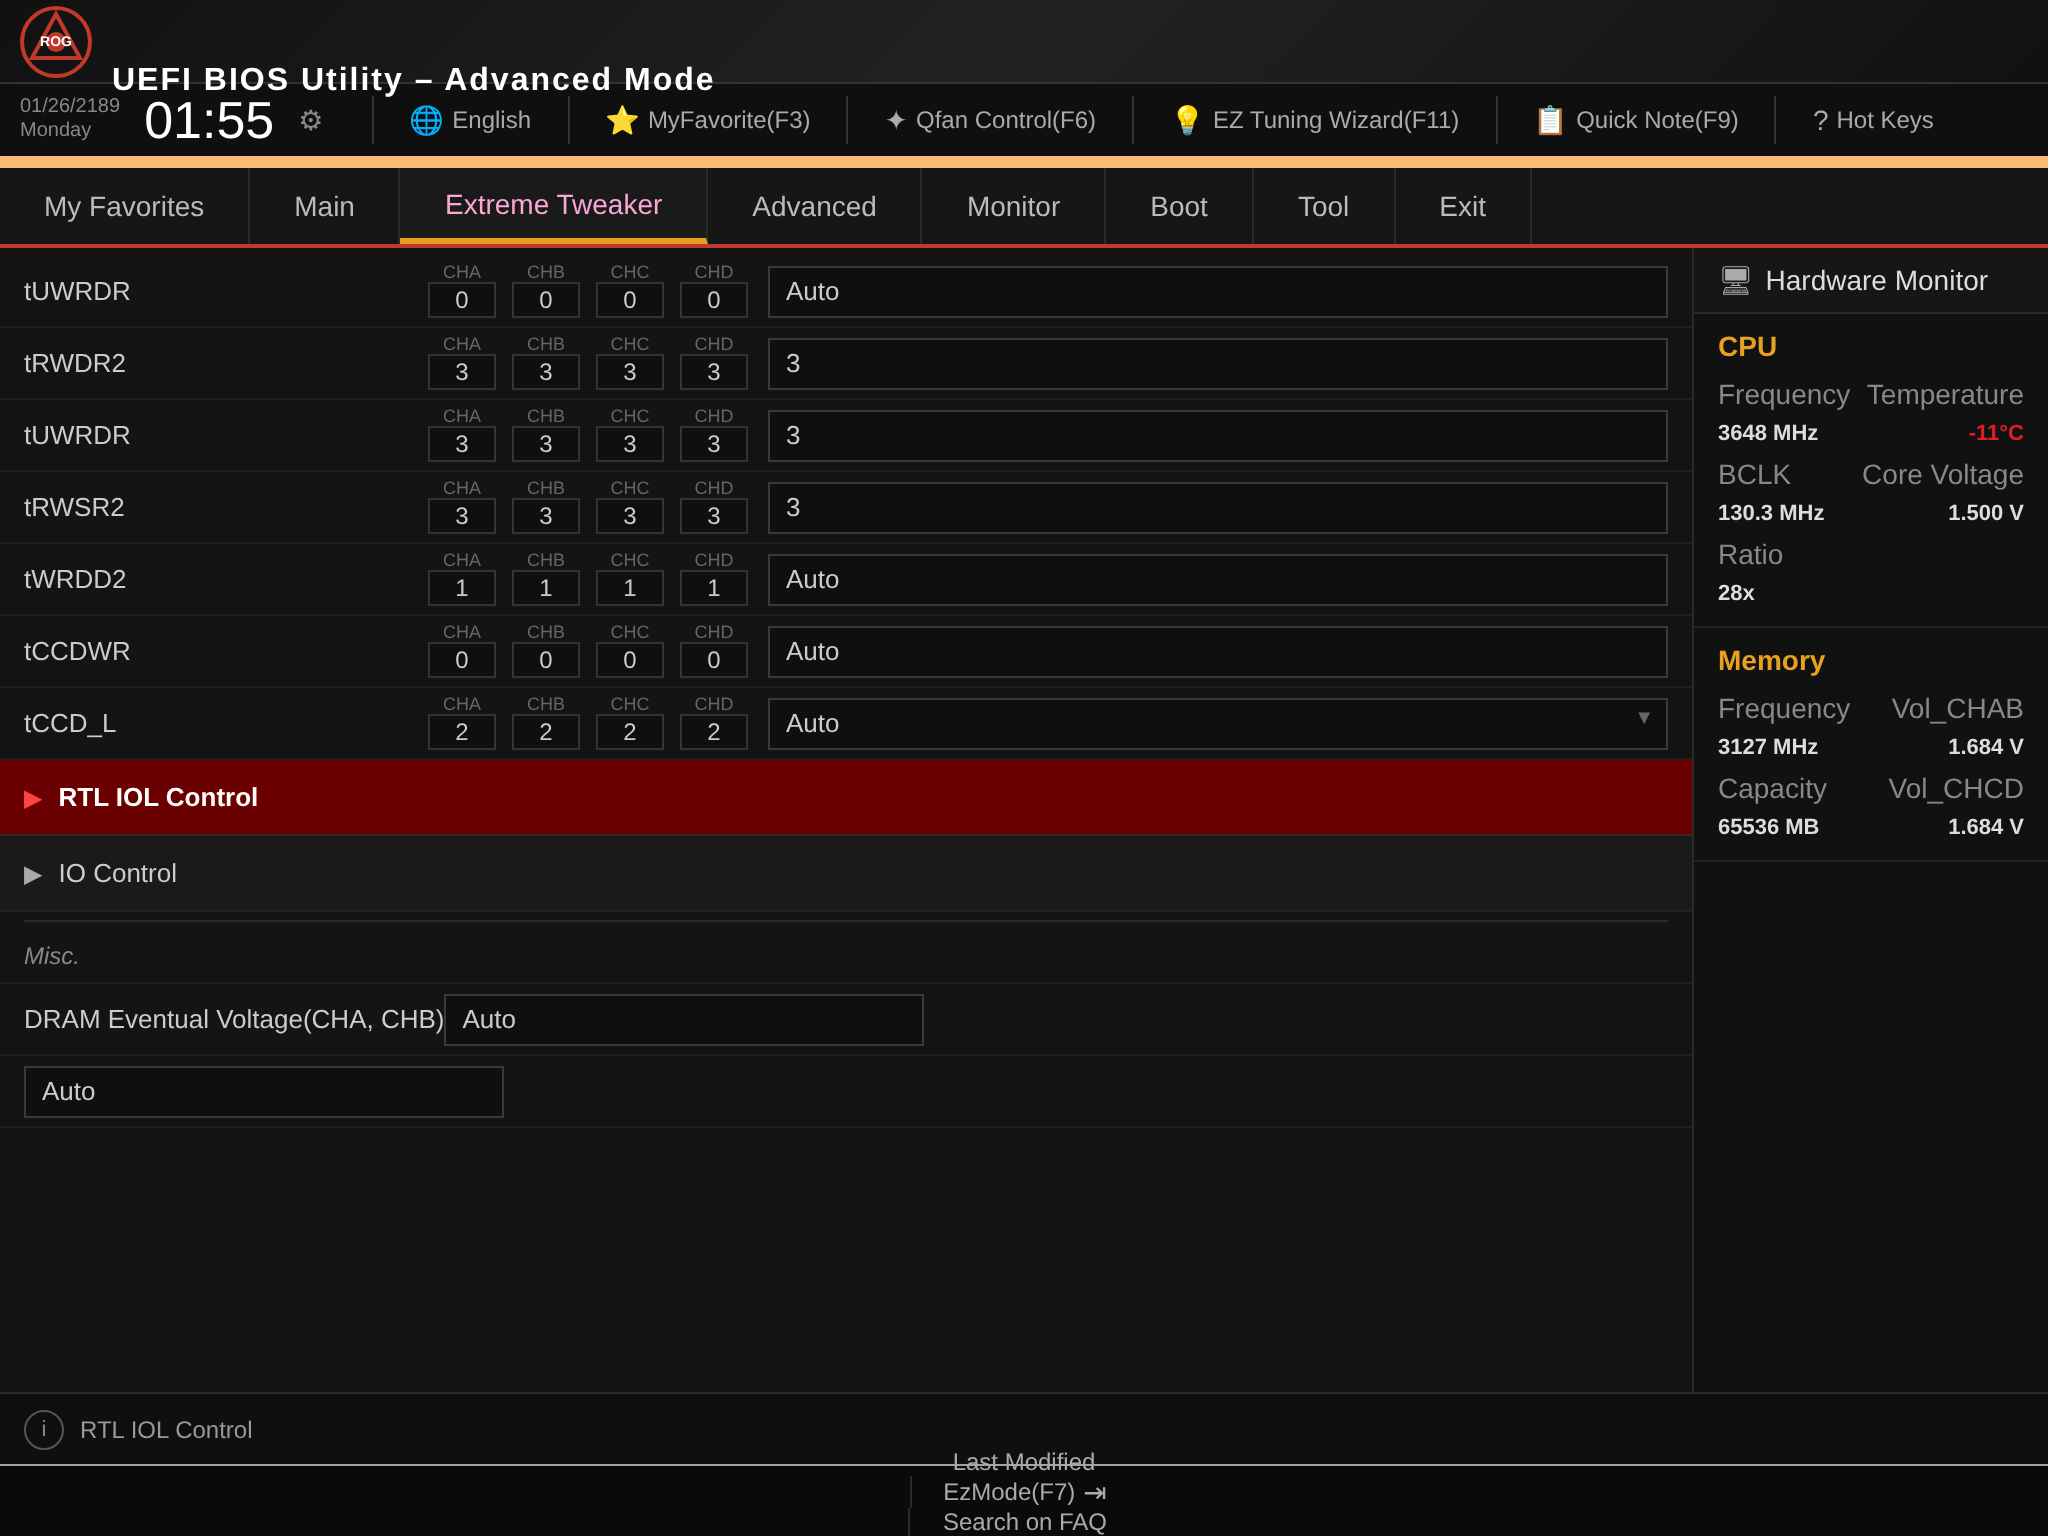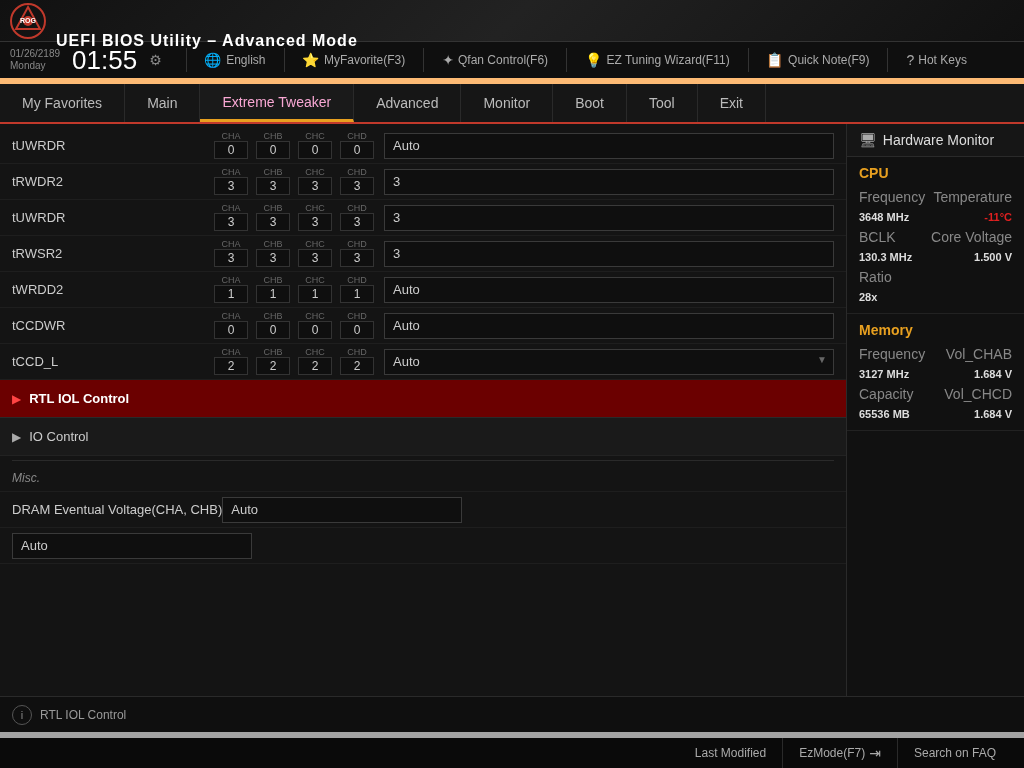--- a/index.html
+++ b/index.html
@@ -309,23 +309,24 @@
       color: #999;
       font-size: 12px;
     }
 
     .bottom-bar2 {
       background: #0a0a0a;
       height: 36px;
       display: flex;
       align-items: center;
       justify-content: flex-end;
-      border-top: 6px solid #a3a3a3;
+      border-top: 1px solid #a3a3a3;
       padding: 0 12px;
       gap: 0;
+      flex-direction: column;
     }
     .bottom-btn {
       color: #aaa;
       font-size: 12px;
       padding: 0 16px;
       border-left: 1px solid #2a2a2a;
       height: 100%;
       display: flex;
       align-items: center;
       cursor: pointer;

